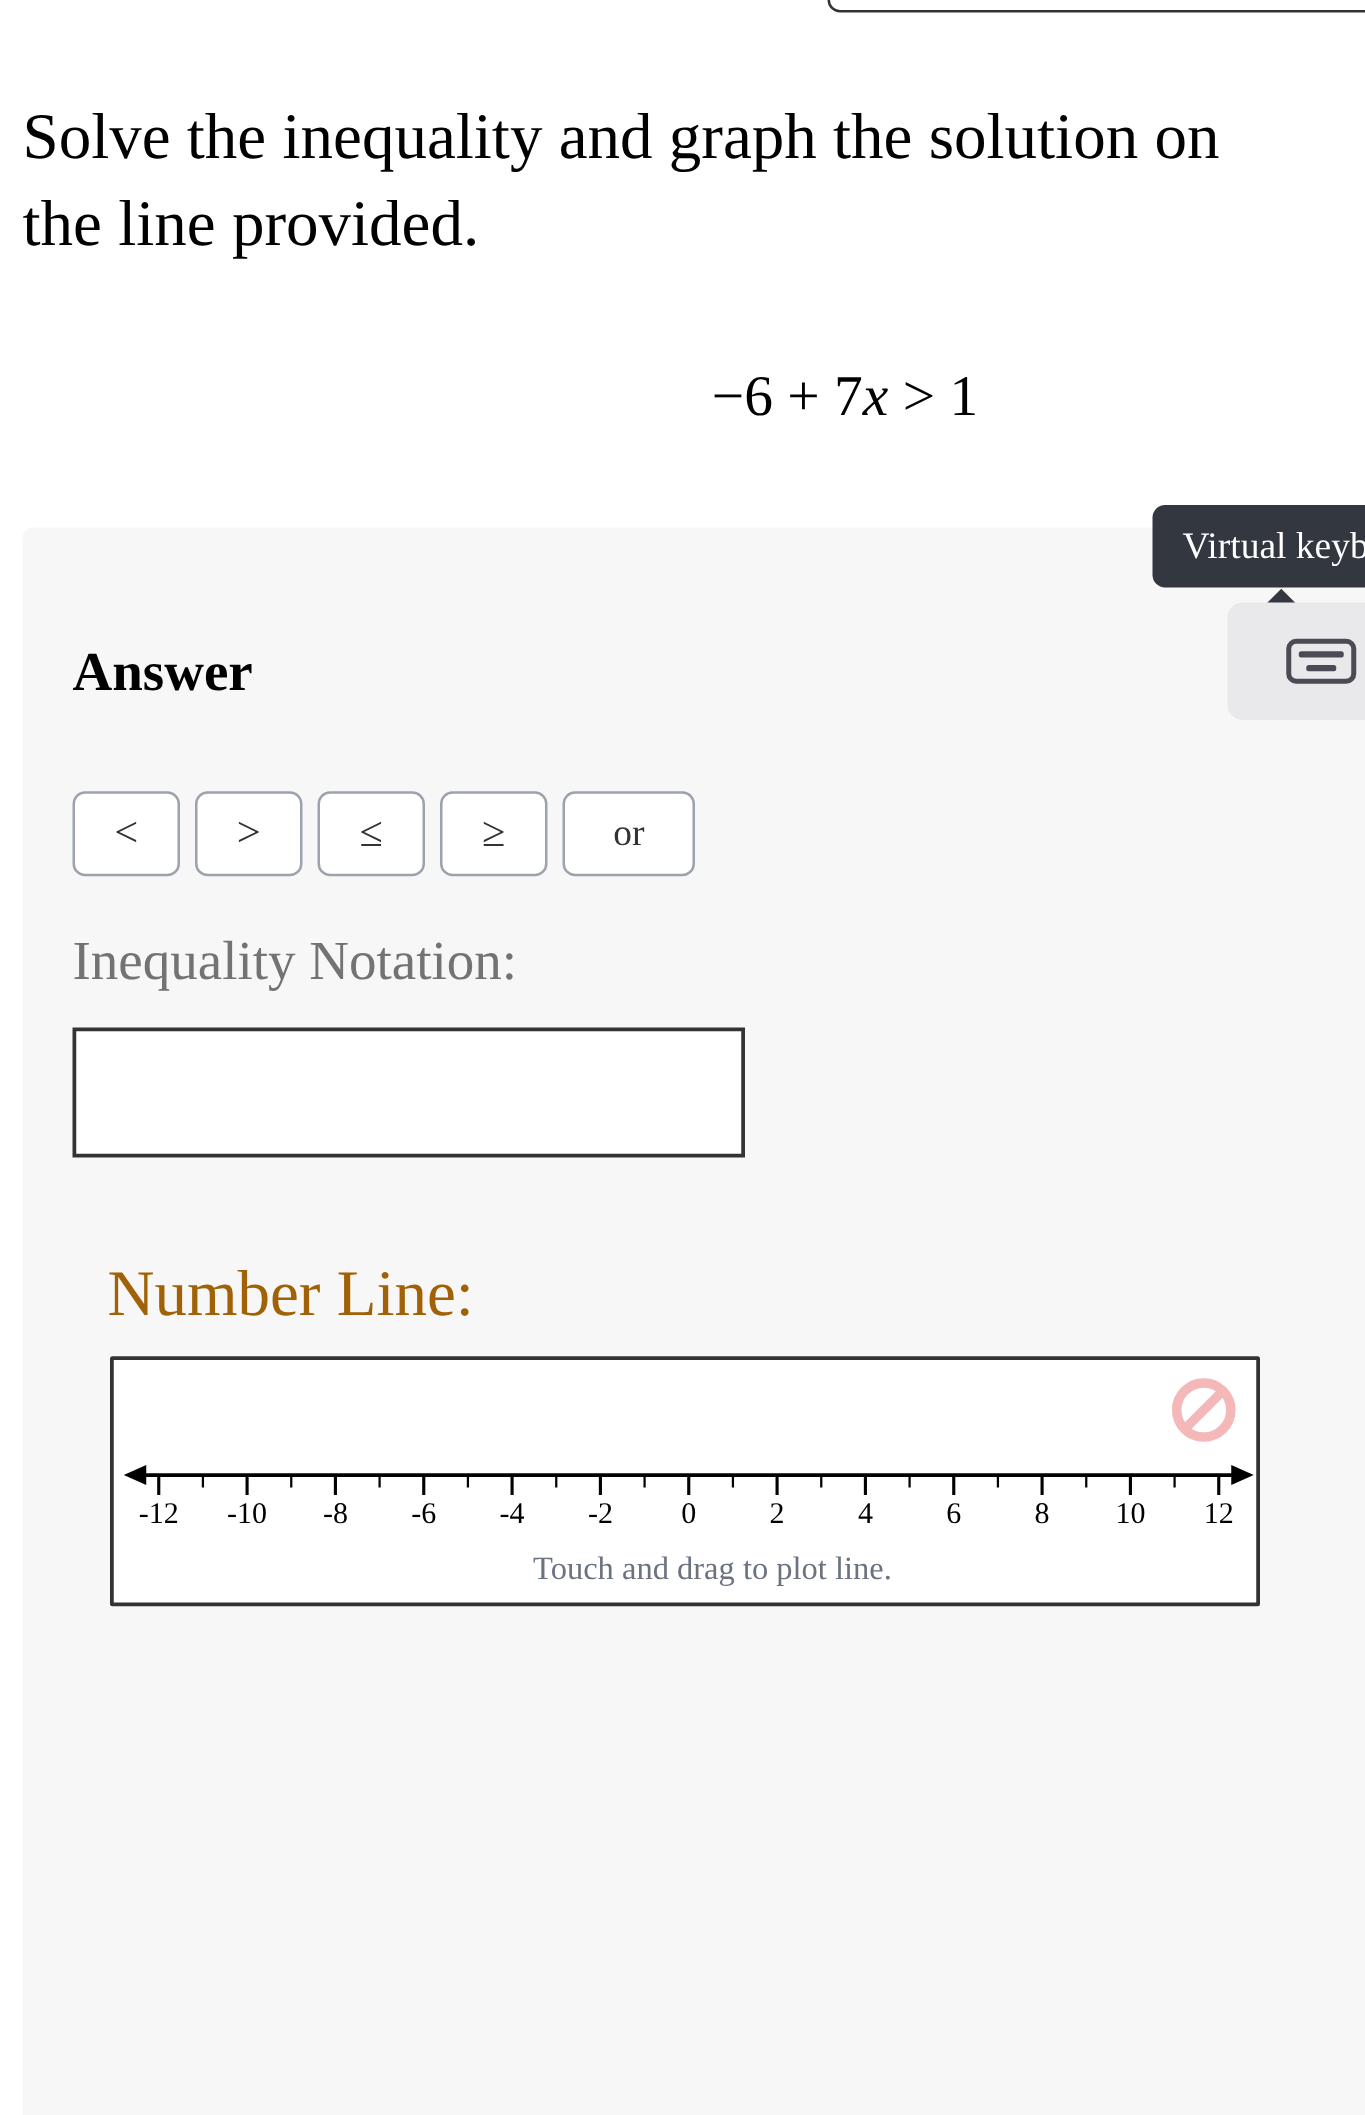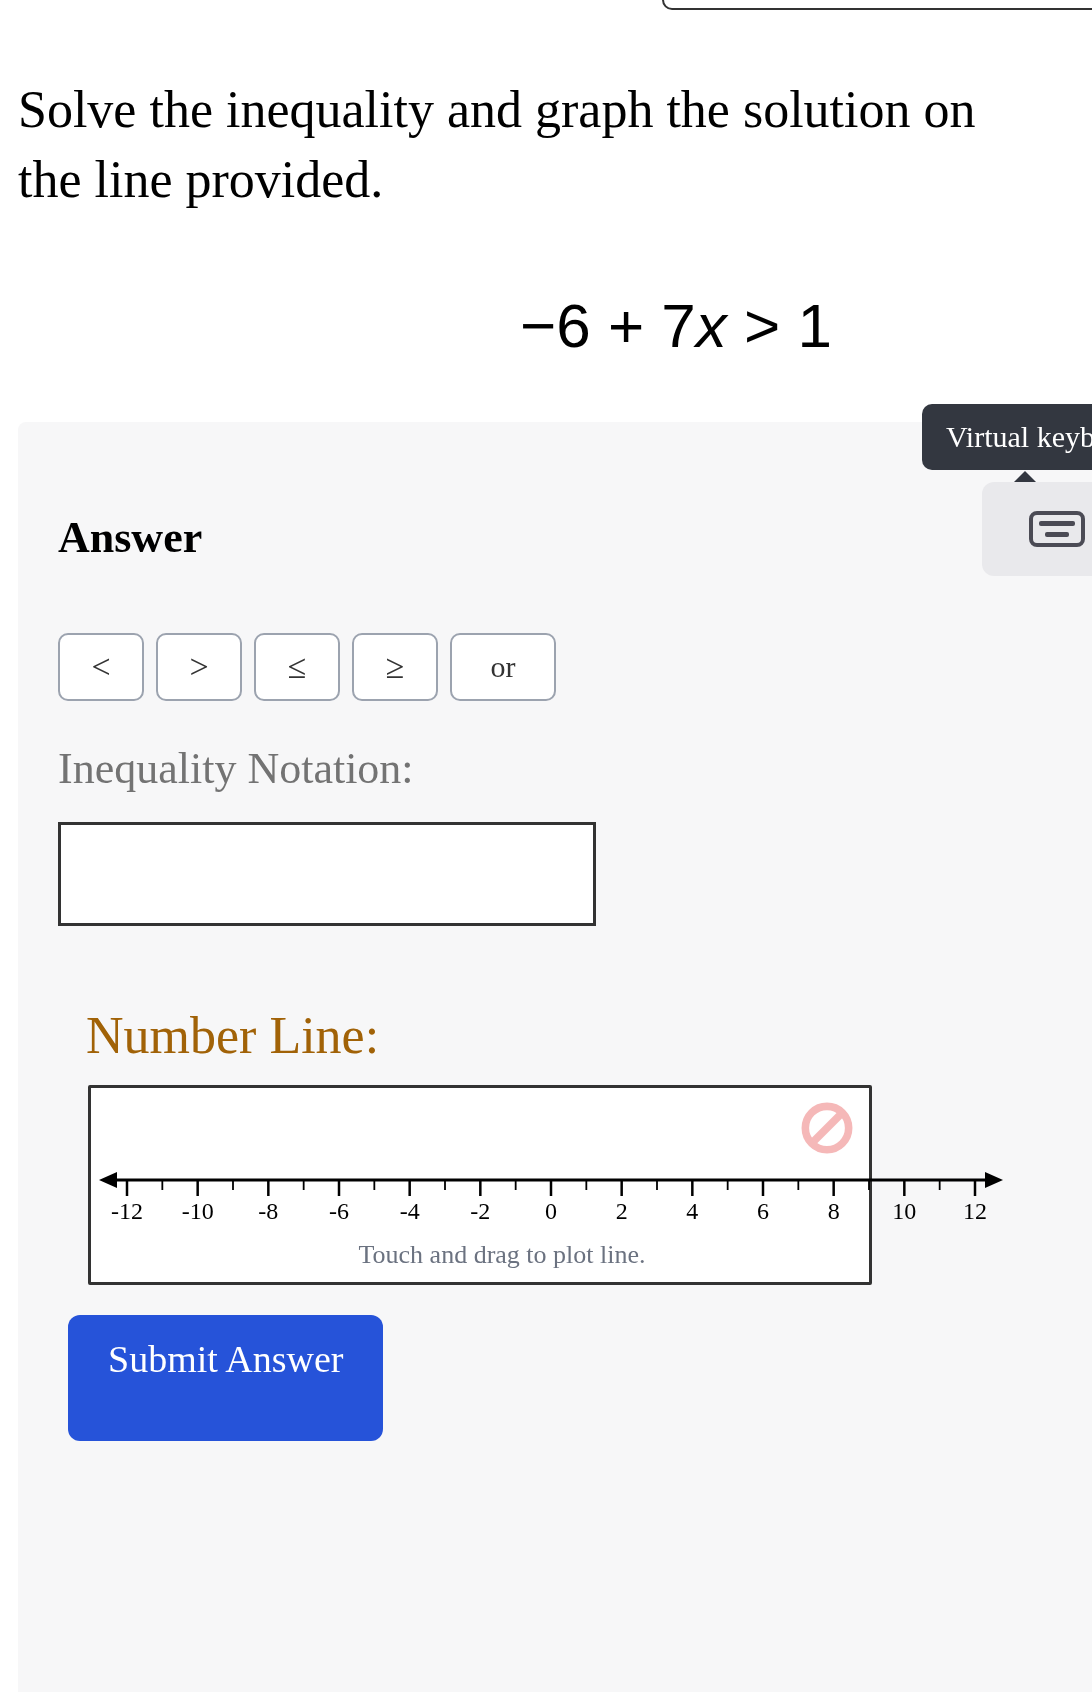--- a/index.html
+++ b/index.html
@@ -28,22 +28,22 @@
     font-size: 52px;
     line-height: 1.35;
     color: #000;
   }
   .equation {
     position: absolute;
     top: 290px;
     left: 0;
     right: 0;
     text-align: center;
-    font-size: 62px;
-    font-family: Liberation Sans, sans-serif;
+    font-size: 46px;
+    font-family: Liberation Serif, serif;
     padding-left: 260px;
   }
   .equation .var { font-style: italic; }
   .answer-panel {
     position: absolute;
     top: 422px;
     left: 18px;
     right: 0;
     bottom: 0;
     background: #f7f7f8;
@@ -102,21 +102,21 @@
   }
   .numline-label {
     font-size: 52px;
     color: #a16207;
     margin-top: 80px;
     margin-left: 28px;
   }
   .numline-box {
     margin-top: 20px;
     margin-left: 30px;
-    width: 784px;
+    width: 920px;
     height: 200px;
     background: #fff;
     border: 3px solid #333;
     position: relative;
     border-radius: 2px;
     text-decoration: underline;
   }
   .clear-icon {
     position: absolute;
     top: 14px;
@@ -295,14 +295,13 @@
         <div class="tick-label" style="left: 530.667px;">2</div>
         <div class="tick-label" style="left: 601.333px;">4</div>
         <div class="tick-label" style="left: 672px;">6</div>
         <div class="tick-label" style="left: 742.667px;">8</div>
         <div class="tick-label" style="left: 813.333px;">10</div>
         <div class="tick-label" style="left: 884px;">12</div>
       </div>
     <div class="drag-hint">Touch and drag to plot line.</div>
   </div>
 
-  <button class="submit-btn">Submit Answer</button>
 </div>
 
 </body></html>

